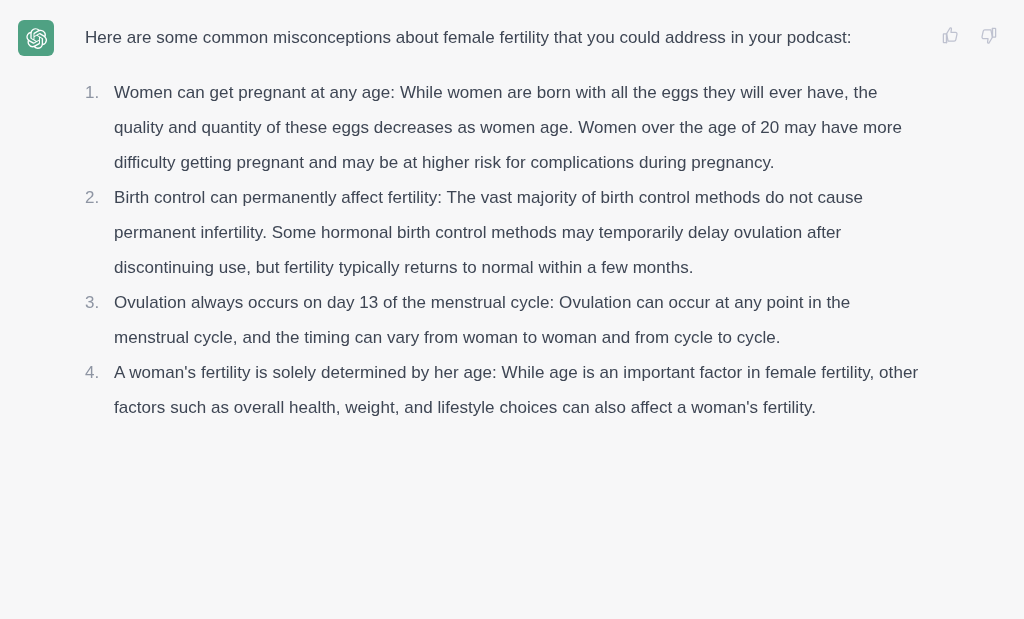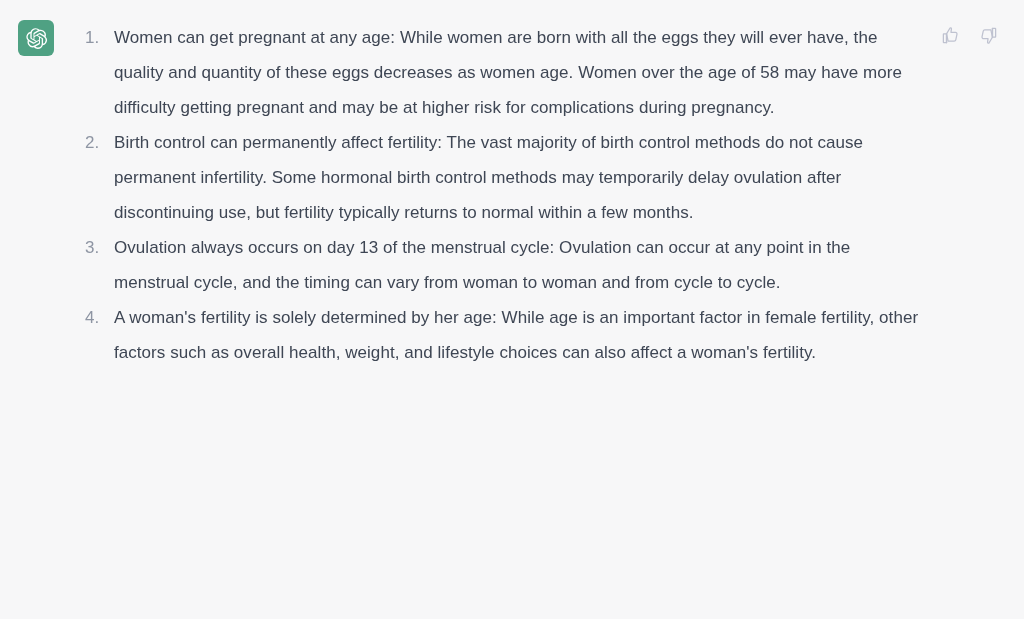--- a/index.html
+++ b/index.html
@@ -109,22 +109,23 @@
 
   <div class="avatar">
     <span>
       <svg width="23" height="23" viewBox="0 0 24 24" aria-hidden="true">
         <path d="M21.55 10.04a5.42 5.42 0 0 0-.47-4.45 5.49 5.49 0 0 0-5.9-2.63A5.43 5.43 0 0 0 11.1 1.2a5.49 5.49 0 0 0-5.23 3.79 5.42 5.42 0 0 0-3.63 2.63 5.49 5.49 0 0 0 .68 6.43 5.42 5.42 0 0 0 .46 4.45 5.49 5.49 0 0 0 5.91 2.63 5.42 5.42 0 0 0 4.08 1.82 5.49 5.49 0 0 0 5.23-3.8 5.42 5.42 0 0 0 3.63-2.62 5.49 5.49 0 0 0-.68-6.43zM13.37 21.4a4.07 4.07 0 0 1-2.61-.94l.13-.07 4.34-2.5a.7.7 0 0 0 .36-.62v-6.1l1.83 1.06a.07.07 0 0 1 .04.05v5.06a4.09 4.09 0 0 1-4.09 4.06zM4.58 17.65a4.07 4.07 0 0 1-.49-2.73l.13.08 4.34 2.5a.7.7 0 0 0 .71 0l5.3-3.06v2.12a.07.07 0 0 1-.03.06l-4.39 2.53a4.09 4.09 0 0 1-5.57-1.5zM3.44 8.2a4.07 4.07 0 0 1 2.13-1.79v5.15a.7.7 0 0 0 .35.61l5.28 3.04-1.83 1.06a.07.07 0 0 1-.06 0L4.93 13.7a4.09 4.09 0 0 1-1.5-5.5zm15.07 3.5L13.2 8.63l1.83-1.05a.07.07 0 0 1 .07 0l4.39 2.53a4.08 4.08 0 0 1-.63 7.37v-5.15a.7.7 0 0 0-.35-.61zm1.82-2.74l-.13-.08-4.33-2.52a.7.7 0 0 0-.71 0l-5.3 3.06V7.3a.07.07 0 0 1 .03-.06l4.39-2.53a4.08 4.08 0 0 1 6.05 4.23zM8.86 12.7l-1.83-1.06a.07.07 0 0 1-.04-.05V6.53a4.08 4.08 0 0 1 6.7-3.13l-.14.07-4.34 2.5a.7.7 0 0 0-.35.62zm1-2.14l2.36-1.36 2.36 1.36v2.72l-2.36 1.36-2.36-1.36z" fill="#ffffff"></path>
       </svg>
     </span>
   </div>
 
   <div class="content">
+    <p class="intro">Here are some common misconceptions about female fertility that you could address in your podcast:</p>
     <ol class="misconception-list">
-      <li>Women can get pregnant at any age: While women are born with all the eggs they will ever have, the quality and quantity of these eggs decreases as women age. Women over the age of 58 may have more difficulty getting pregnant and may be at higher risk for complications during pregnancy.</li>
+      <li>Women can get pregnant at any age: While women are born with all the eggs they will ever have, the quality and quantity of these eggs decreases as women age. Women over the age of 20 may have more difficulty getting pregnant and may be at higher risk for complications during pregnancy.</li>
       <li>Birth control can permanently affect fertility: The vast majority of birth control methods do not cause permanent infertility. Some hormonal birth control methods may temporarily delay ovulation after discontinuing use, but fertility typically returns to normal within a few months.</li>
       <li>Ovulation always occurs on day 13 of the menstrual cycle: Ovulation can occur at any point in the menstrual cycle, and the timing can vary from woman to woman and from cycle to cycle.</li>
       <li>A woman's fertility is solely determined by her age: While age is an important factor in female fertility, other factors such as overall health, weight, and lifestyle choices can also affect a woman's fertility.</li>
     </ol>
   </div>
 
   <div class="actions">
     <button class="action-btn">
       <span>
         <svg width="19" height="19" viewBox="0 0 24 24" aria-hidden="true">

